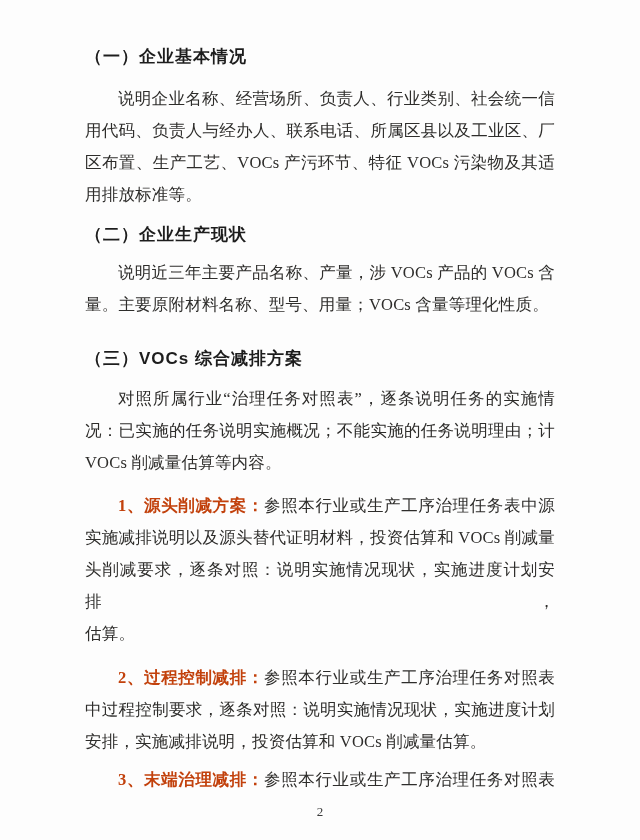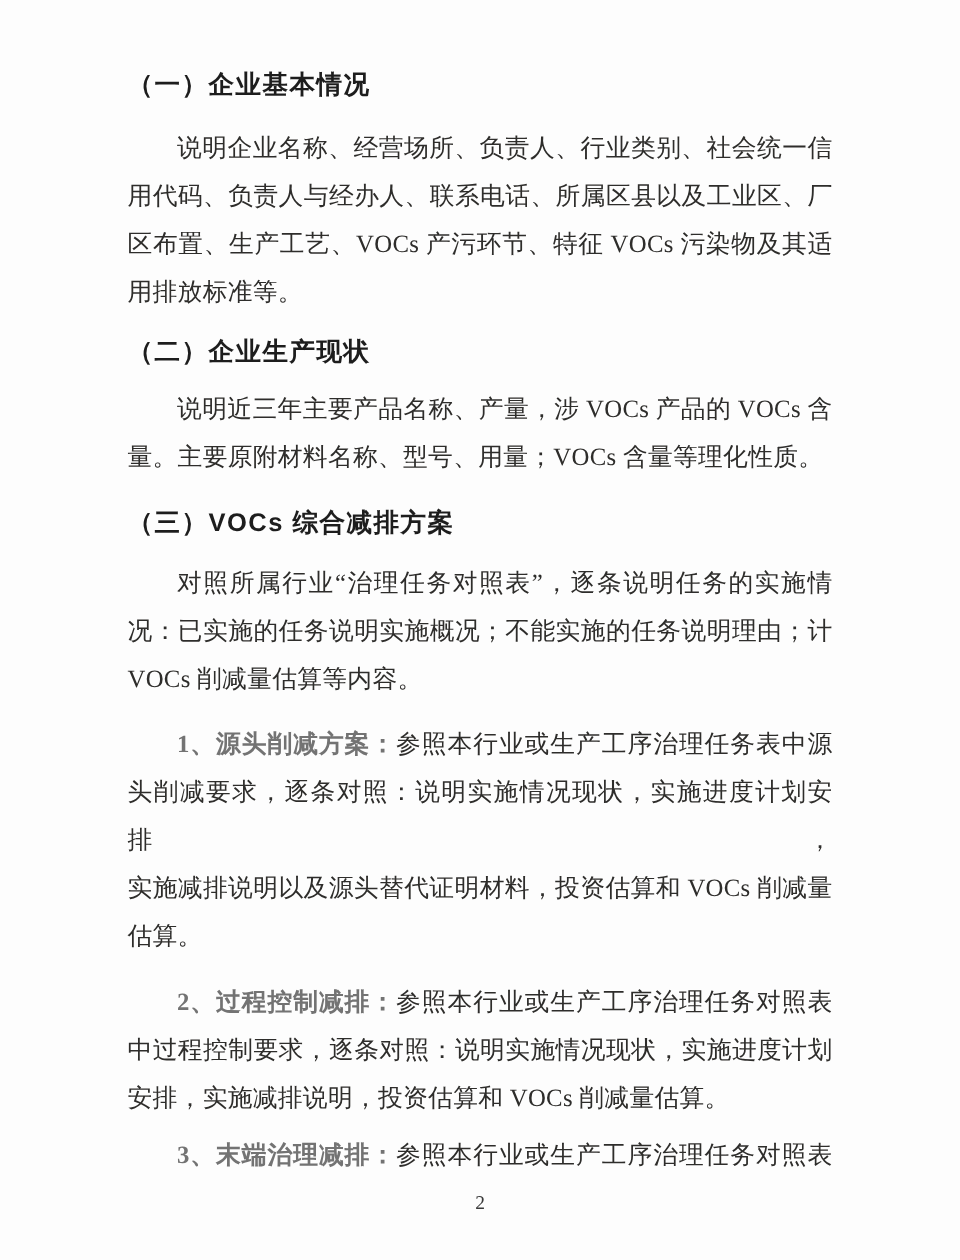--- a/index.html
+++ b/index.html
@@ -36,27 +36,27 @@
   .line {
     font-size: 16.5px;
     line-height: 32px;
     letter-spacing: 0.2px;
     text-align: justify;
     text-align-last: justify;
     color: #2e2d2b;
   }
   .line.first { padding-left: 33px; }
   .line.endl  { text-align-last: left; }
-  .lead { font-weight: 700; color: #737373; }
+  .lead { font-weight: 700; color: #c2410c; }
 
   
   .sp-p1 { margin-top: 10px; }
   .sp-h2 { margin-top: 8px;  }
   .sp-p2 { margin-top: 6px;  }
-  .sp-h3 { margin-top: 12px;  }
+  .sp-h3 { margin-top: 22px;  }
   .sp-p3 { margin-top: 8px;  }
   .sp-i1 { margin-top: 11px; }
   .sp-i2 { margin-top: 12px; font-family: Liberation Serif, serif; }
   .sp-i3 { margin-top: 6px;  }
 
   .pagenum {
     margin-top: 4px;
     line-height: 24px;
     font-size: 13px;
     color: #3a3a3a;
@@ -90,22 +90,22 @@
   <div class="para sp-p3">
     <div class="line first">对照所属行业“治理任务对照表”，逐条说明任务的实施情</div>
     <div class="line">况：已实施的任务说明实施概况；不能实施的任务说明理由；计</div>
     <div class="line endl">VOCs 削减量估算等内容。</div>
   </div>
 
   <div class="para sp-i1">
     <div class="line first">
       <b class="lead">1、源头削减方案：</b><span>参照本行业或生产工序治理任务表中源</span>
     </div>
+    <div class="line">实施减排说明以及源头替代证明材料，投资估算和 VOCs 削减量</div>
     <div class="line">头削减要求，逐条对照：说明实施情况现状，实施进度计划安排，</div>
-    <div class="line">实施减排说明以及源头替代证明材料，投资估算和 VOCs 削减量</div>
     <div class="line endl">估算。</div>
   </div>
 
   <div class="para sp-i2">
     <div class="line first">
       <b class="lead">2、过程控制减排：</b><span>参照本行业或生产工序治理任务对照表</span>
     </div>
     <div class="line">中过程控制要求，逐条对照：说明实施情况现状，实施进度计划</div>
     <div class="line endl">安排，实施减排说明，投资估算和 VOCs 削减量估算。</div>
   </div>

